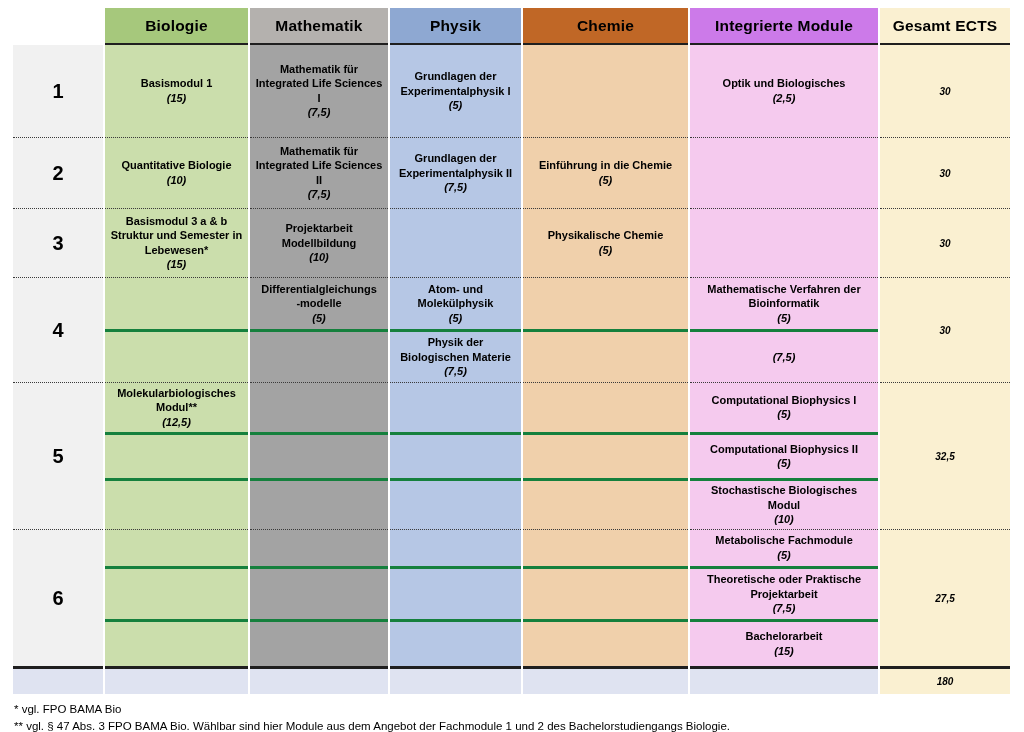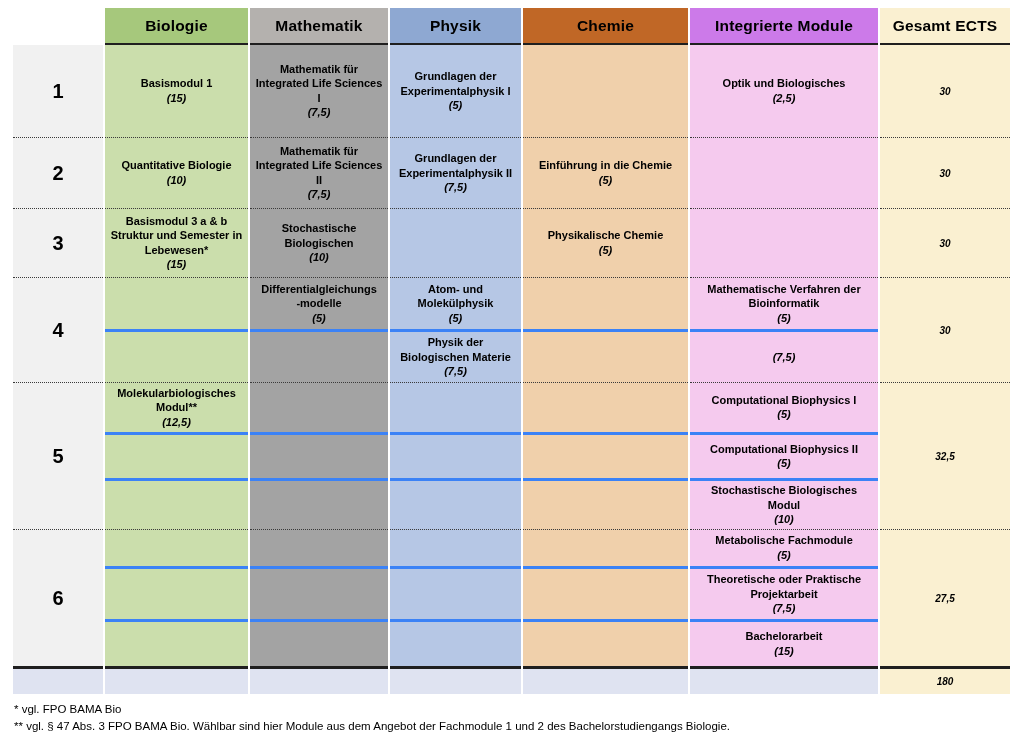--- a/index.html
+++ b/index.html
@@ -8,21 +8,21 @@
     grid-template-columns:90px 143px 138px 131px 165px 188px 130px;
     grid-template-rows:37px 92px 71px 69px 52px 53px 50px 46px 51px 37px 53px 47px 28px;}
   .cell{display:flex;flex-direction:column;justify-content:center;align-items:center;
     text-align:center;padding:2px 5px;box-sizing:border-box;}
   .hdr{font-weight:bold;font-size:15.5px;border-bottom:2px solid #1f1f1f;letter-spacing:.2px;}
   .sem-num{font-size:20px;font-weight:bold;}
   .t{display:block;font-weight:bold;font-size:11px;line-height:1.32;}
   .c{display:block;font-weight:bold;font-style:italic;font-size:11px;line-height:1.35;}
   .ects-val{font-weight:bold;font-style:italic;font-size:10px;}
   .dotted{border-top:1px dotted #3a3a3a;}
-  .sub{border-top:3px solid #3b82f6;}
+  .sub{border-top:3px solid #15803d;}
   .total{border-top:3px solid #1f1f1f;}
   
   .colsem{background:#f1f1f1;}
   .colbio{background:#cbdeac;}
   .colmat{background:#a3a3a3;}
   .colphy{background:#b6c7e5;}
   .colche{background:#f0d0ab;}
   .colint{background:#f5caee;}
   .colect{background:#faf0d1;}
   
@@ -84,21 +84,21 @@
 
   <div class="cell colmat" style="grid-area:2/3">
     <span class="t">Mathematik für Integrated Life Sciences I</span>
     <span class="c">(7,5)</span>
   </div>
   <div class="cell colmat dotted" style="grid-area:3/3">
     <span class="t">Mathematik für Integrated Life Sciences II</span>
     <span class="c">(7,5)</span>
   </div>
   <div class="cell colmat dotted" style="grid-area:4/3">
-    <span class="t">Stochastische Biologischen</span>
+    <span class="t">Projektarbeit Modellbildung</span>
     <span class="c">(10)</span>
   </div>
   <div class="cell colmat dotted" style="grid-area:5/3">
     <span class="t">Differentialgleichungs</span>
     <span class="t">-modelle</span>
     <span class="c">(5)</span>
   </div>
   <div class="cell colmat sub" style="grid-area:6/3"></div>
   <div class="cell colmat dotted" style="grid-area:7/3"></div>
   <div class="cell colmat sub" style="grid-area:8/3"></div>

